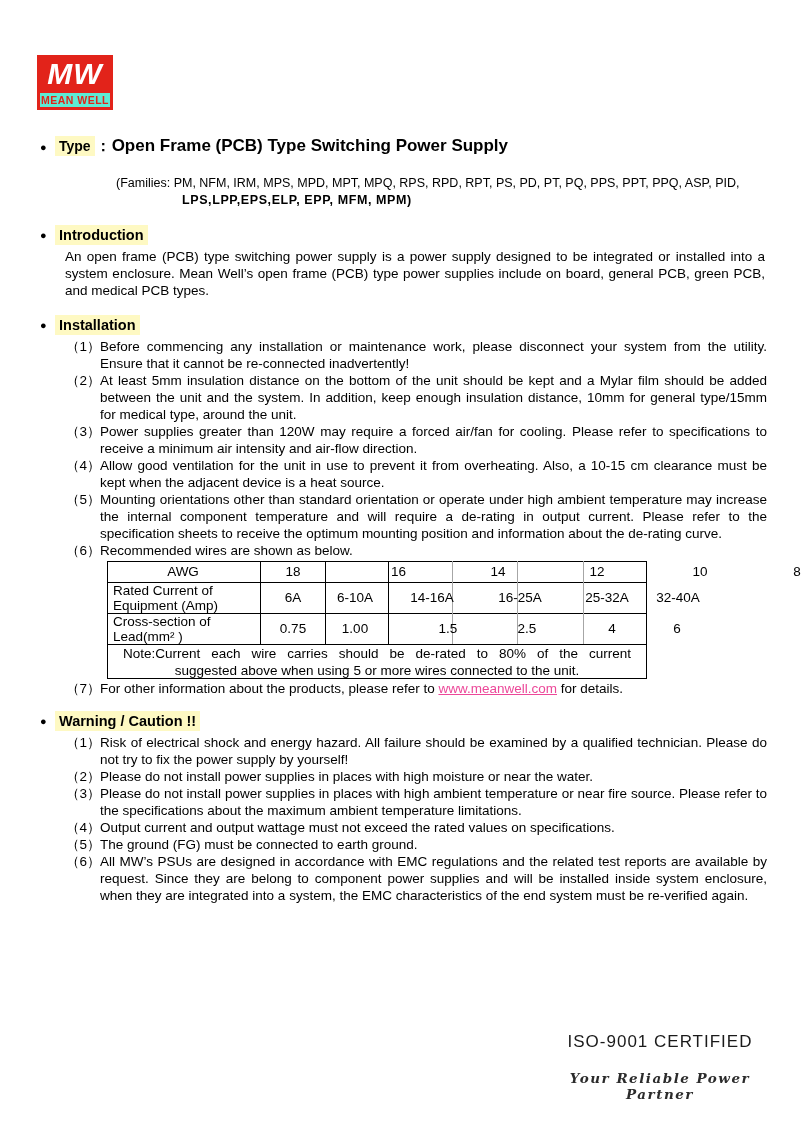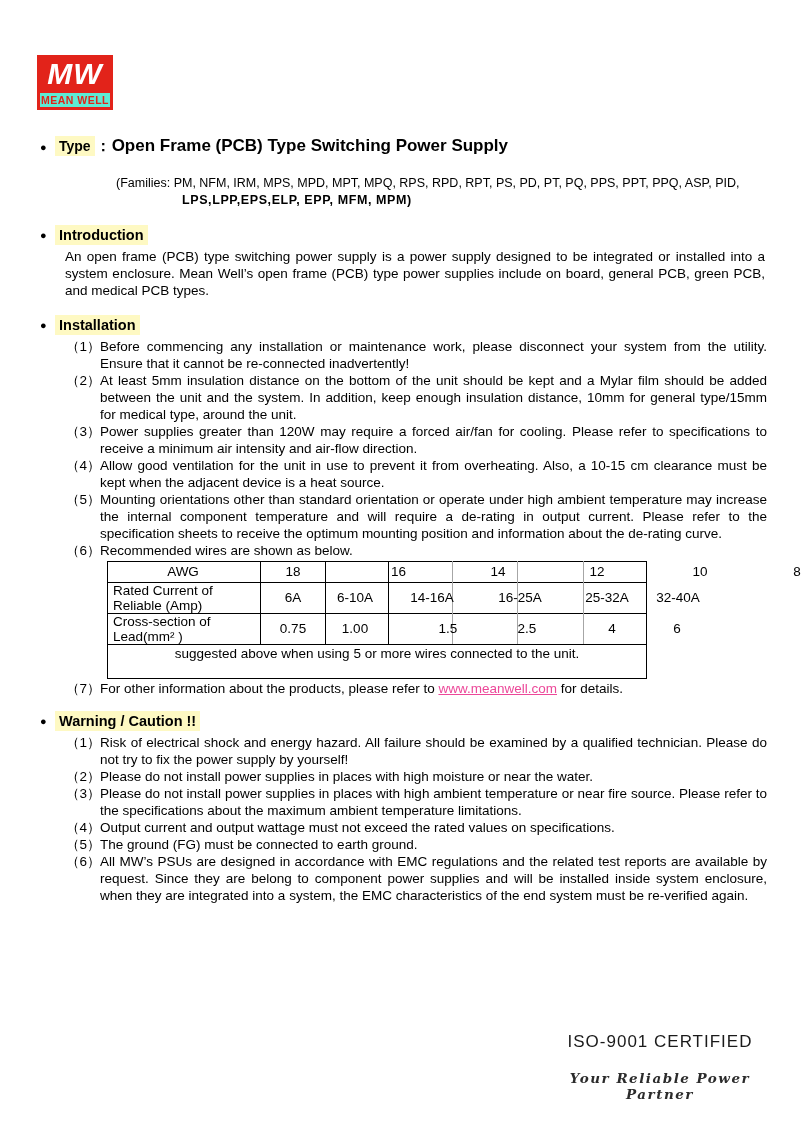--- a/index.html
+++ b/index.html
@@ -132,38 +132,39 @@
 
       <span class="cell c" style="left:76px;top:2px;">AWG</span>
       <span class="cell c" style="left:186px;top:2px;">18</span>
       <span class="cell" style="left:284px;top:2px;">16</span>
       <span class="cell c" style="left:391px;top:2px;">14</span>
       <span class="cell c" style="left:490px;top:2px;">12</span>
       <span class="cell c" style="left:593px;top:2px;">10</span>
       <span class="cell c" style="left:690px;top:2px;">8</span>
 
       <span class="tlabel" style="top:21px;">Rated Current of</span>
-      <span class="tlabel" style="top:36px;">Reliable (Amp)</span>
+      <span class="tlabel" style="top:36px;">Equipment (Amp)</span>
       <span class="cell c" style="left:186px;top:28px;">6A</span>
       <span class="cell c" style="left:248px;top:28px;">6-10A</span>
       <span class="cell c" style="left:325px;top:28px;">14-16A</span>
       <span class="cell c" style="left:413px;top:28px;">16-25A</span>
       <span class="cell c" style="left:500px;top:28px;">25-32A</span>
       <span class="cell c" style="left:571px;top:28px;">32-40A</span>
 
       <span class="tlabel" style="top:52px;">Cross-section of</span>
       <span class="tlabel" style="top:67px;">Lead(mm² )</span>
       <span class="cell c" style="left:186px;top:59px;">0.75</span>
       <span class="cell c" style="left:248px;top:59px;">1.00</span>
       <span class="cell c" style="left:341px;top:59px;">1.5</span>
       <span class="cell c" style="left:420px;top:59px;">2.5</span>
       <span class="cell c" style="left:505px;top:59px;">4</span>
       <span class="cell c" style="left:570px;top:59px;">6</span>
 
       <div class="note">
+        <div class="l1">Note:Current each wire carries should be de-rated to 80% of the current</div>
         <div class="l2">suggested above when using 5 or more wires connected to the unit.</div>
       </div>
     </div>
 
     <div class="item">
       <span class="num">（7）</span>
       <div class="txt-plain">
         <span>For other information about the products, please refer to </span><a class="link">www.meanwell.com</a><span> for details.</span>
       </div>
     </div>

